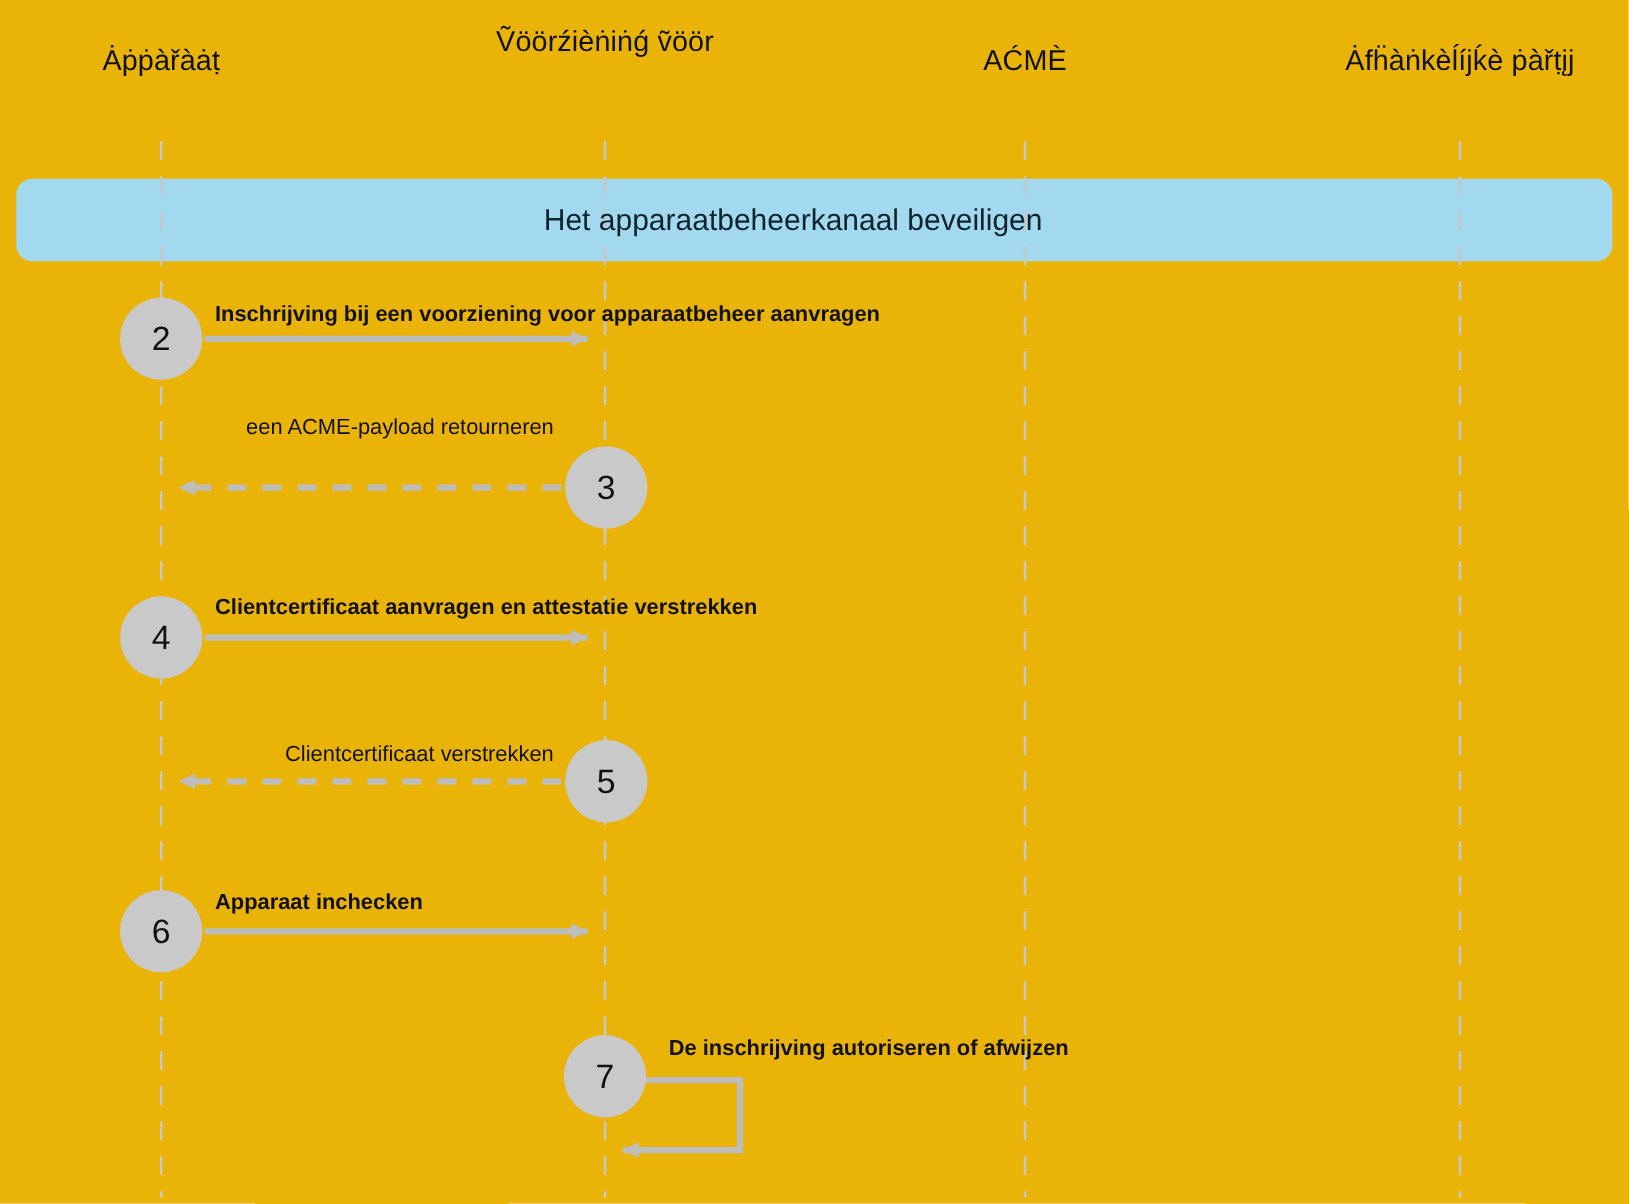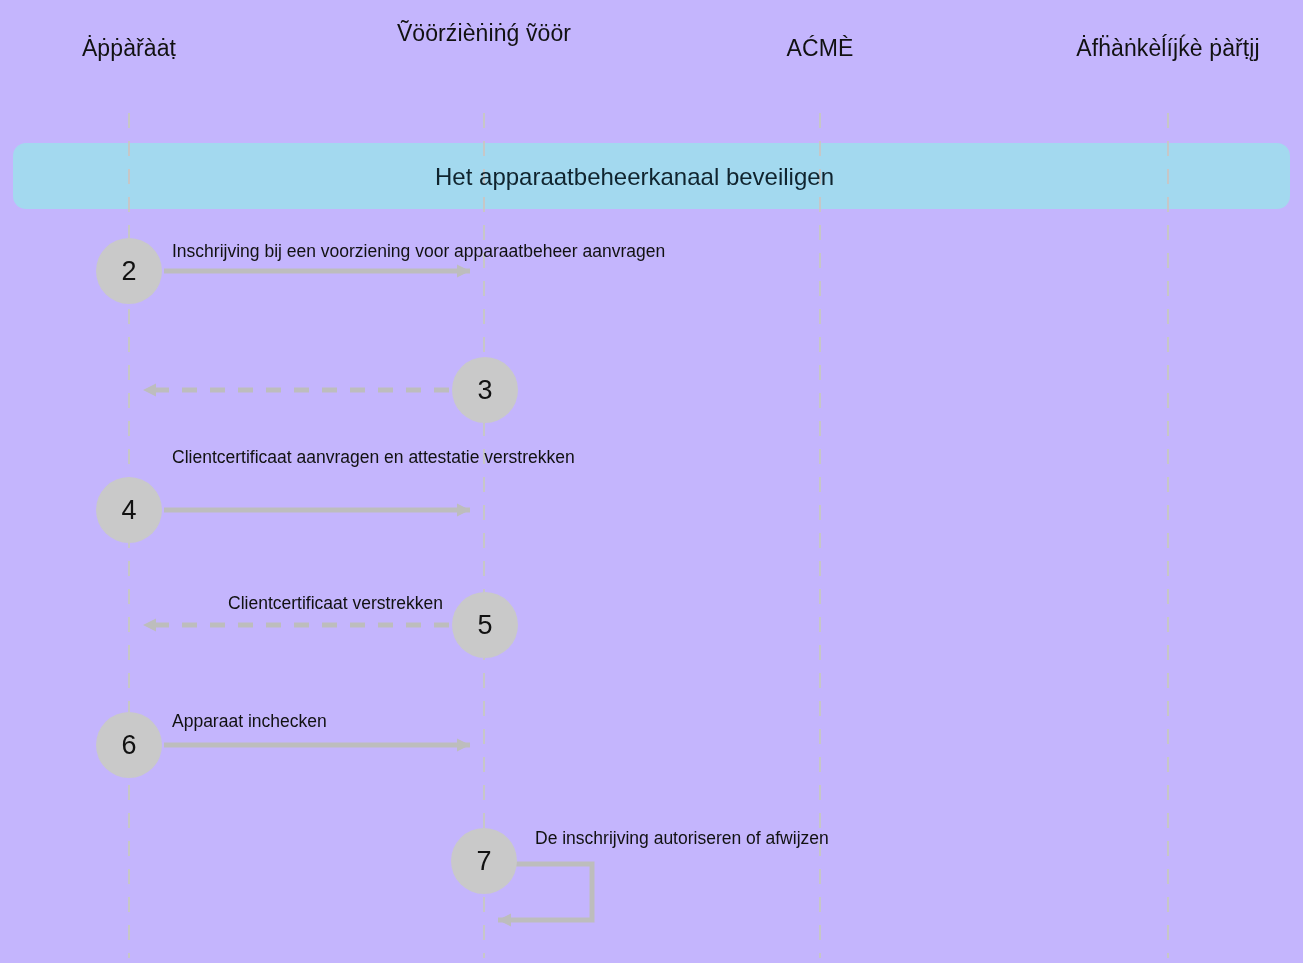--- a/index.html
+++ b/index.html
@@ -11,21 +11,21 @@
   body {
     font-family: "Liberation Sans", sans-serif;
     color: #1a1a1a;
     -webkit-font-smoothing: antialiased;
   }
   #diagram-root {
     position: relative;
     width: 1303px;
     height: 963px;
     overflow: hidden;
-    background: #c4b5fd;
+    background: #eab308;
   }
   #diagram-svg {
     position: absolute;
     left: 0;
     top: 0;
     width: 1303px;
     height: 963px;
     display: block;
   }
   .layer-text {
@@ -57,21 +57,21 @@
     pointer-events: auto;
   }
   .msg-label {
     position: absolute;
     font-size: 17.5px;
     line-height: 23px;
     color: #111111;
     white-space: pre;
     pointer-events: auto;
   }
-  .msg-label.align-left  { text-align: right; }
+  .msg-label.align-left  { text-align: right; font-weight: bold; }
   .msg-label.align-right { text-align: right; transform: translateX(-100%); }
   .step-num {
     position: absolute;
     width: 66px;
     height: 66px;
     margin-left: -33px;
     margin-top: -33px;
     border-radius: 50%;
     display: flex;
     align-items: center;
@@ -128,22 +128,22 @@
         </div>
         <div class="participant-title" style="left: 1168px; width: 330px; margin-left: 0px; top: 33px;">
           <div>Ȧfḧàṅkèĺíjḱè ṗàřṭįj</div>
         </div>
       </div>
 
     <div class="phase-banner-label" style="top:163px;">Het apparaatbeheerkanaal beveiligen</div>
 
     <div id="labels-layer">
         <div class="msg-label align-left" style="left: 172px; top: 240px;"><div>Inschrijving bij een voorziening voor apparaatbeheer aanvragen</div></div>
-        <div class="msg-label align-right" style="left: 443px; top: 330px;"></div>
-        <div class="msg-label align-left" style="left: 172px; top: 446px;"><div>Clientcertificaat aanvragen en attestatie verstrekken</div></div>
+        <div class="msg-label align-right" style="left: 443px; top: 330px;"><div>een ACME-payload retourneren</div></div>
+        <div class="msg-label align-left" style="left: 172px; top: 474px;"><div>Clientcertificaat aanvragen en attestatie verstrekken</div></div>
         <div class="msg-label align-right" style="left: 443px; top: 592px;"><div>Clientcertificaat verstrekken</div></div>
         <div class="msg-label align-left" style="left: 172px; top: 710px;"><div>Apparaat inchecken</div></div>
         <div class="msg-label align-left" style="left: 535px; top: 827px;"><div>De inschrijving autoriseren of afwijzen</div></div>
       </div>
     <div id="steps-layer">
         <div class="step-num" style="left: 129px; top: 271px; background: rgb(201, 201, 201);">2</div>
         <div class="step-num" style="left: 485px; top: 390px; background: rgb(201, 201, 201);">3</div>
         <div class="step-num" style="left: 129px; top: 510px; background: rgb(201, 201, 201);">4</div>
         <div class="step-num" style="left: 485px; top: 625px; background: rgb(201, 201, 201);">5</div>
         <div class="step-num" style="left: 129px; top: 745px; background: rgb(201, 201, 201);">6</div>

